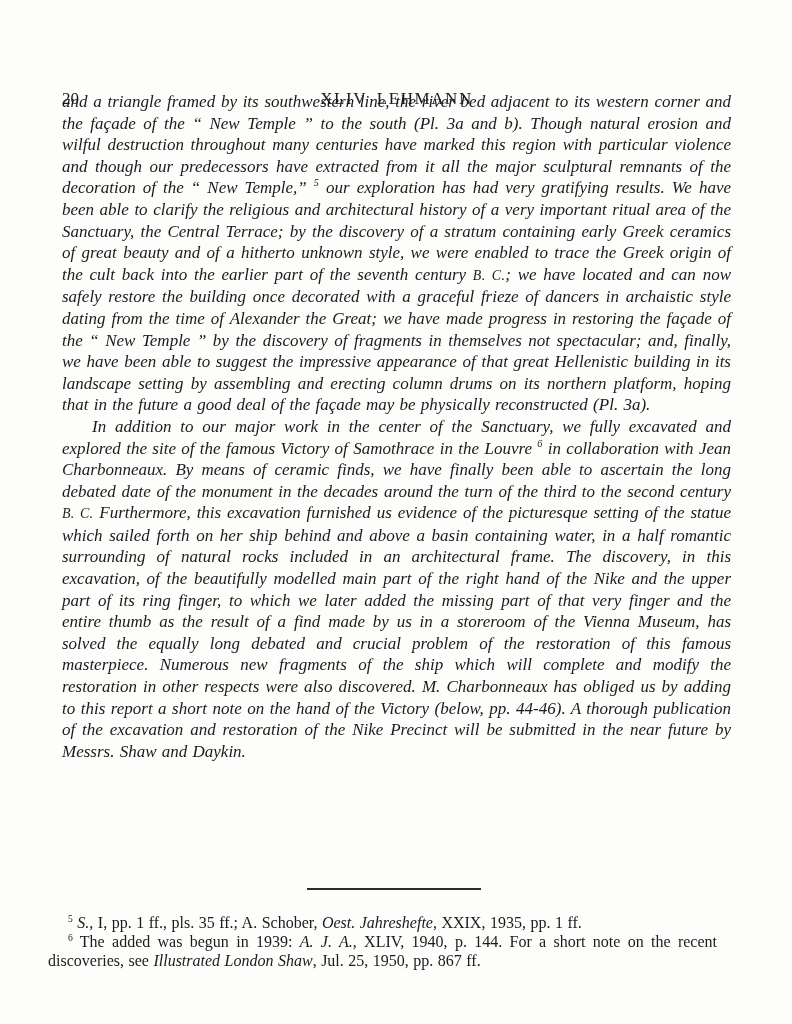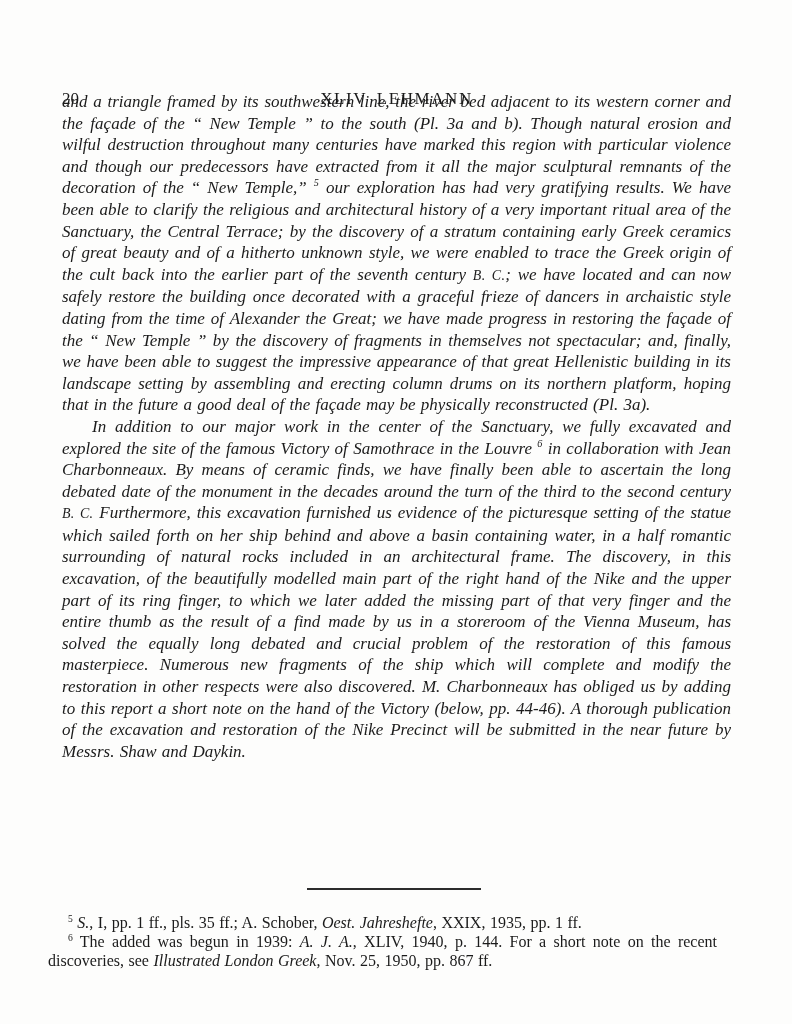--- a/index.html
+++ b/index.html
@@ -89,16 +89,16 @@
 
   <div class="body-block">
     <p class="para"><span>and a triangle framed by its southwestern line, the river bed adjacent to its western corner and the façade of the “ New Temple ” to the south (Pl. 3a and b).  Though natural erosion and wilful destruction throughout many centuries have marked this region with particular violence and though our predecessors have extracted from it all the major sculptural remnants of the decoration of the “ New Temple,” </span><sup class="sup">5</sup><span> our exploration has had very gratifying results.  We have been able to clarify the religious and architectural history of a very important ritual area of the Sanctuary, the Central Terrace; by the discovery of a stratum containing early Greek ceramics of great beauty and of a hitherto unknown style, we were enabled to trace the Greek origin of the cult back into the earlier part of the seventh century </span><span class="sc">B. C.</span><span>; we have located and can now safely restore the building once decorated with a graceful frieze of dancers in archaistic style dating from the time of Alexander the Great; we have made progress in restoring the façade of the “ New Temple ” by the discovery of fragments in themselves not spectacular; and, finally, we have been able to suggest the impressive appearance of that great Hellenistic building in its landscape setting by assembling and erecting column drums on its northern platform, hoping that in the future a good deal of the façade may be physically reconstructed (Pl. 3a).</span></p>
     <p class="para indent"><span>In addition to our major work in the center of the Sanctuary, we fully excavated and explored the site of the famous Victory of Samothrace in the Louvre </span><sup class="sup">6</sup><span> in collaboration with Jean Charbonneaux.  By means of ceramic finds, we have finally been able to ascertain the long debated date of the monument in the decades around the turn of the third to the second century </span><span class="sc">B. C.</span><span>  Furthermore, this excavation furnished us evidence of the picturesque setting of the statue which sailed forth on her ship behind and above a basin containing water, in a half romantic surrounding of natural rocks included in an architectural frame.  The discovery, in this excavation, of the beautifully modelled main part of the right hand of the Nike and the upper part of its ring finger, to which we later added the missing part of that very finger and the entire thumb as the result of a find made by us in a storeroom of the Vienna Museum, has solved the equally long debated and crucial problem of the restoration of this famous masterpiece.  Numerous new fragments of the ship which will complete and modify the restoration in other respects were also discovered.  M. Charbonneaux has obliged us by adding to this report a short note on the hand of the Victory (below, pp. 44-46).  A thorough publication of the excavation and restoration of the Nike Precinct will be submitted in the near future by Messrs. Shaw and Daykin.</span></p>
   </div>
 
   <div class="fn-sep"></div>
 
   <div class="footnotes">
     <p class="fn"><sup class="sup">5</sup><span> </span><span class="i">S.</span><span>, I, pp. 1 ff., pls. 35 ff.; A. Schober, </span><span class="i">Oest. Jahreshefte</span><span>, XXIX, 1935, pp. 1 ff.</span></p>
-    <p class="fn"><sup class="sup">6</sup><span> The added was begun in 1939: </span><span class="i">A. J. A.</span><span>, XLIV, 1940, p. 144.  For a short note on the recent discoveries, see </span><span class="i">Illustrated London Greek</span><span>, Nov. 25, 1950, pp. 867 ff.</span></p>
+    <p class="fn"><sup class="sup">6</sup><span> The added was begun in 1939: </span><span class="i">A. J. A.</span><span>, XLIV, 1940, p. 144.  For a short note on the recent discoveries, see </span><span class="i">Illustrated London Shaw</span><span>, Jul. 25, 1950, pp. 867 ff.</span></p>
   </div>
 
 </div>
 
 </body></html>

